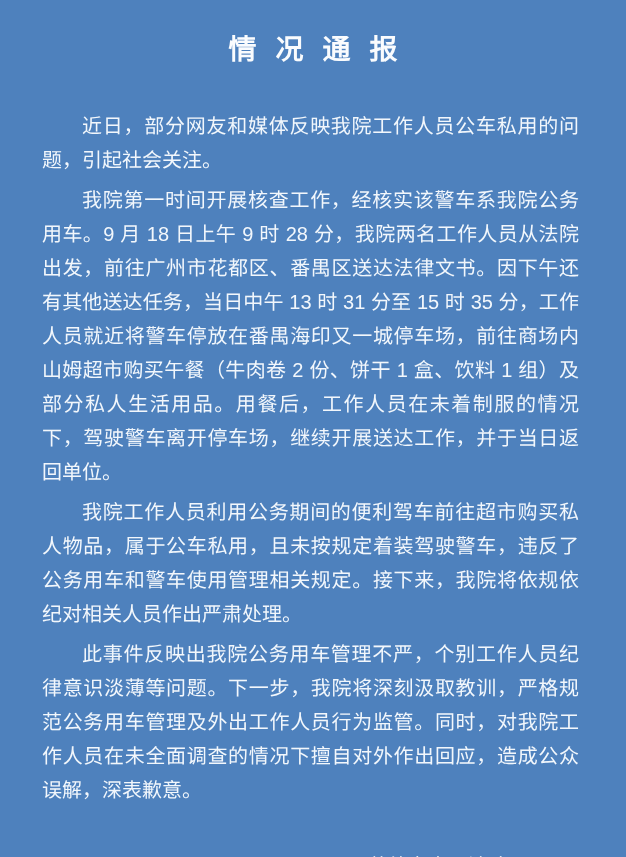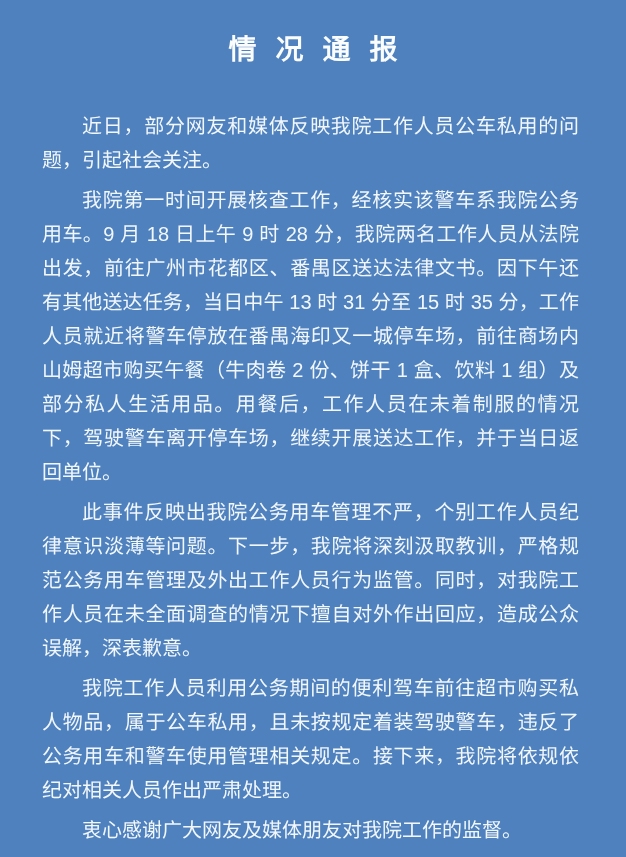--- a/index.html
+++ b/index.html
@@ -59,23 +59,22 @@
 </head>
 <body>
 
 <div class="notice">
 
   <h1 class="title">情 况 通 报</h1>
 
   <div class="body-text">
     <p>近日，部分网友和媒体反映我院工作人员公车私用的问题，引起社会关注。</p>
     <p>我院第一时间开展核查工作，经核实该警车系我院公务用车。9 月 18 日上午 9 时 28 分，我院两名工作人员从法院出发，前往广州市花都区、番禺区送达法律文书。因下午还有其他送达任务，当日中午 13 时 31 分至 15 时 35 分，工作人员就近将警车停放在番禺海印又一城停车场，前往商场内山姆超市购买午餐（牛肉卷 2 份、饼干 1 盒、饮料 1 组）及部分私人生活用品。用餐后，工作人员在未着制服的情况下，驾驶警车离开停车场，继续开展送达工作，并于当日返回单位。</p>
+    <p>我院工作人员利用公务期间的便利驾车前往超市购买私人物品，属于公车私用，且未按规定着装驾驶警车，违反了公务用车和警车使用管理相关规定。接下来，我院将依规依纪对相关人员作出严肃处理。</p>
     <p>此事件反映出我院公务用车管理不严，个别工作人员纪律意识淡薄等问题。下一步，我院将深刻汲取教训，严格规范公务用车管理及外出工作人员行为监管。同时，对我院工作人员在未全面调查的情况下擅自对外作出回应，造成公众误解，深表歉意。</p>
-    <p>我院工作人员利用公务期间的便利驾车前往超市购买私人物品，属于公车私用，且未按规定着装驾驶警车，违反了公务用车和警车使用管理相关规定。接下来，我院将依规依纪对相关人员作出严肃处理。</p>
-    <p>衷心感谢广大网友及媒体朋友对我院工作的监督。</p>
   </div>
 
   <div class="signature-block">
     <div class="sig-org">英德市人民法院</div>
 
   </div>
 
 </div>
 
 </body></html>

